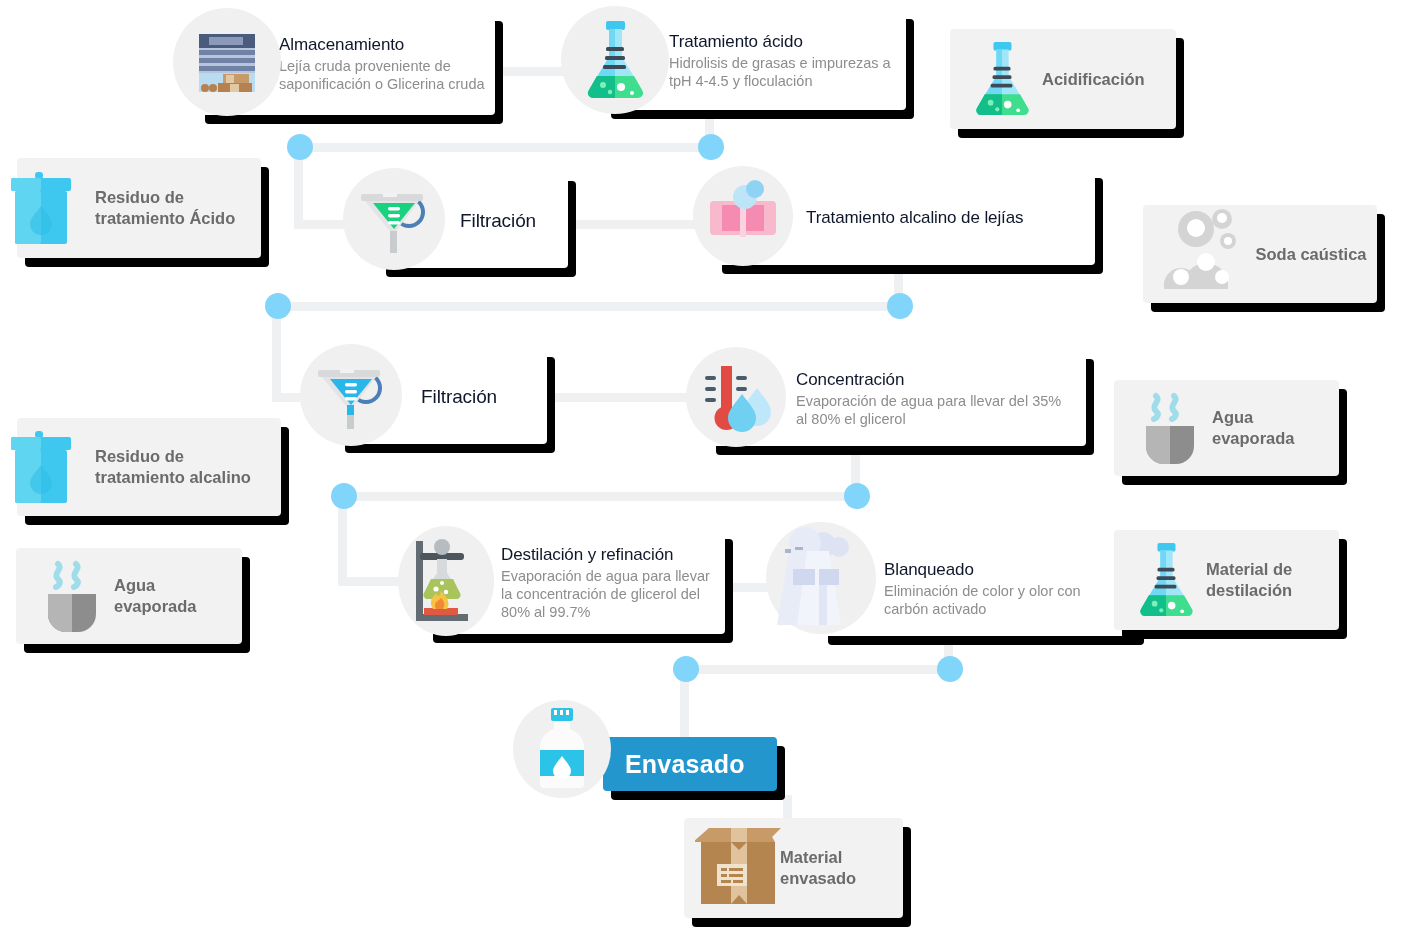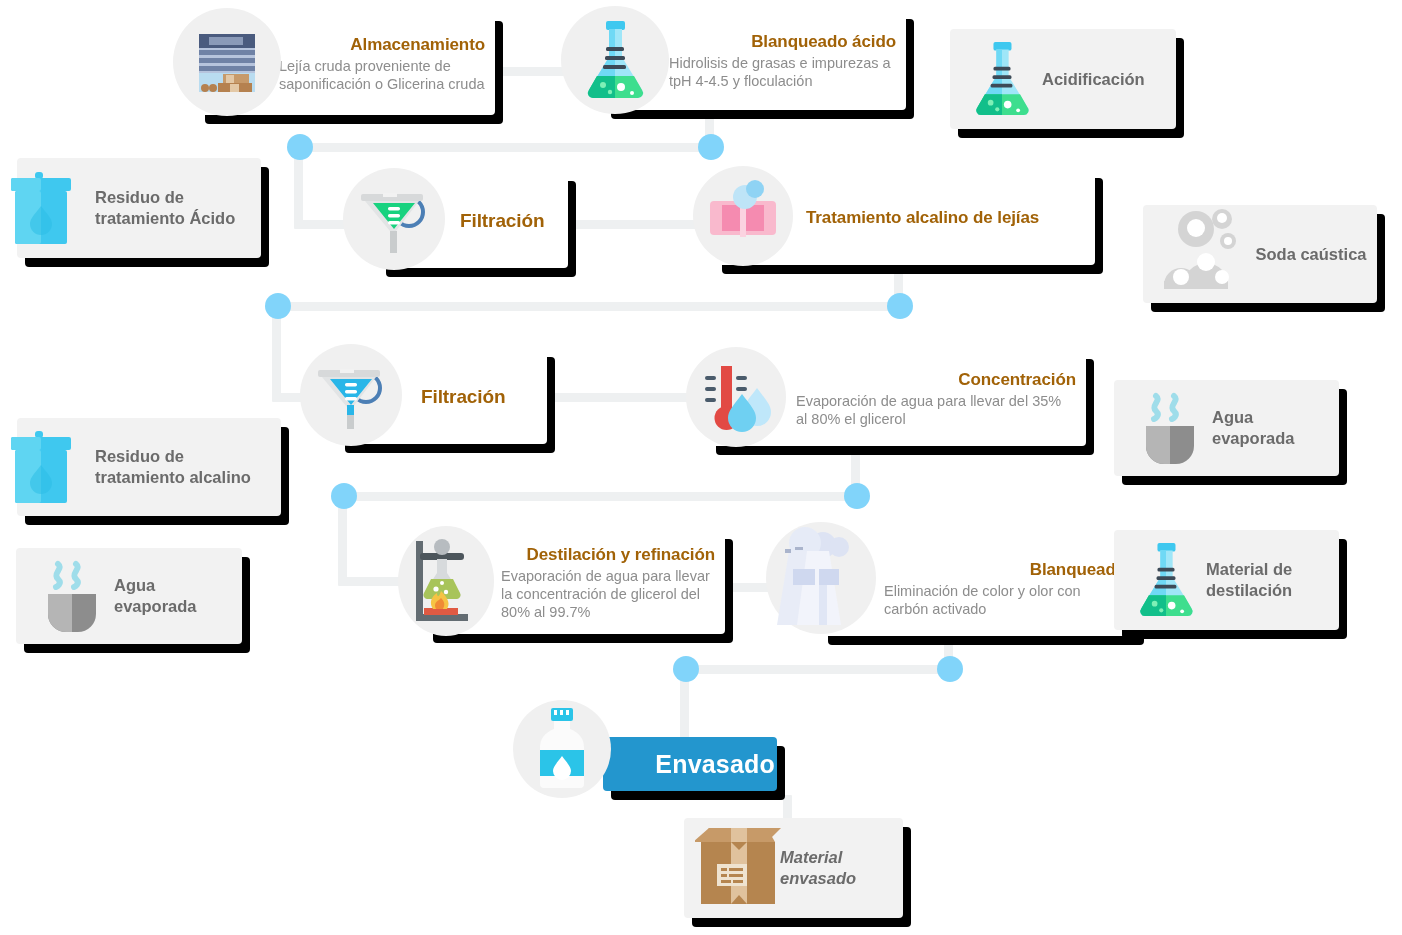--- a/index.html
+++ b/index.html
@@ -38,26 +38,25 @@
   .card-body{
     position:absolute;
     top:0;left:0;right:0;bottom:0;
     display:flex;
     align-items:center;
     box-sizing:border-box;
   }
   .txtcol{display:flex;flex-direction:column;justify-content:center;}
 
   .title{
-    color:#a16207;
-    font-weight:bold;
+    color:#0f172a;
+    font-weight:normal;
     font-size:17px;
     line-height:21px;
     letter-spacing:-0.1px;
-    text-align:right;
   }
   .title.big{font-size:19px;line-height:23px;}
   .desc{
     color:#8d8d8d;
     font-size:14.5px;
     line-height:18px;
     margin-top:2px;
   }
   .rlabel{
     color:#6b6b6b;
@@ -150,21 +149,21 @@
       <rect x="33" y="63" width="34" height="9" fill="#b5814f"></rect>
       <rect x="45" y="64" width="9" height="8" fill="#e3c8a6"></rect>
       <circle cx="20" cy="68" r="4" fill="#b5814f"></circle>
       <circle cx="28" cy="68" r="4" fill="#b5814f"></circle>
     </svg>
   </div>
 
   <div class="card white" style="left:603px;top:10px;width:303px;height:100px;">
     <div class="card-body" style="padding-left:66px;padding-right:10px;">
       <div class="txtcol">
-        <div class="title">Blanqueado ácido</div>
+        <div class="title">Tratamiento ácido</div>
         <div class="desc">Hidrolisis de grasas e impurezas a tpH 4-4.5 y floculación</div>
       </div>
     </div>
   </div>
   <div class="halo" style="left:561px;top:6px;width:108px;height:108px;">
     <svg class="ic" width="78" height="86" viewBox="0 0 78 86">
       <rect x="30" y="4" width="19" height="9" rx="2" fill="#3fc8ef"></rect>
       <path d="M33 12 h13 v28 l20 33 a5 5 0 0 1 -4 8 H17 a5 5 0 0 1 -4 -8 l20 -33 z" fill="#9fe6f8"></path>
       <path d="M33 12 h6 v69 H17 a5 5 0 0 1 -4 -8 l20 -33 z" fill="#6fd9f5"></path>
       <path d="M21 59 h37 l8 14 a5 5 0 0 1 -4 8 H17 a5 5 0 0 1 -4 -8 z" fill="#3ede8e"></path>
@@ -427,37 +426,37 @@
       <circle cx="34" cy="75" r="2.2" fill="#7ef0b6"></circle>
       <circle cx="45" cy="70" r="4" fill="#ffffff"></circle>
       <circle cx="56" cy="76" r="2" fill="#ffffff"></circle>
       <rect x="30" y="30" width="18" height="4" rx="1.6" fill="#3d4a57"></rect>
       <rect x="29" y="39" width="20" height="4" rx="1.6" fill="#3d4a57"></rect>
       <rect x="27" y="48" width="23" height="4" rx="1.6" fill="#3d4a57"></rect>
     </svg>
   </div>
 
   <div class="card blue" style="left:603px;top:737px;width:174px;height:54px;">
-    <div class="card-body" style="padding-left:22px;padding-right:2px;justify-content:flex-end;">
+    <div class="card-body" style="padding-left:22px;padding-right:2px;">
       <div class="wlabel">Envasado</div>
     </div>
   </div>
   <div class="halo" style="left:513px;top:700px;width:98px;height:98px;">
     <svg class="ic" width="60" height="86" viewBox="0 0 60 86">
       <rect x="19" y="2" width="22" height="13" rx="2" fill="#2bc4e8"></rect>
       <rect x="22" y="4" width="3" height="5" fill="#ffffff"></rect>
       <rect x="28" y="4" width="3" height="5" fill="#ffffff"></rect>
       <rect x="34" y="4" width="3" height="5" fill="#ffffff"></rect>
       <path d="M22 15 h16 v8 c10 4 14 10 14 19 v36 a4 4 0 0 1 -4 4 H12 a4 4 0 0 1 -4 -4 V42 c0 -9 4 -15 14 -19 z" fill="#fbfbfb"></path>
       <rect x="8" y="44" width="44" height="26" fill="#2bc4e8"></rect>
       <path d="M30 50 c6 8 9 11 9 15 a9 9 0 0 1 -18 0 c0 -4 3 -7 9 -15 z" fill="#ffffff"></path>
     </svg>
   </div>
 
-  <div class="card grey" style="left:684px;top:818px;width:219px;height:100px;font-style:italic;">
+  <div class="card grey" style="left:684px;top:818px;width:219px;height:100px;">
     <div class="card-body" style="padding-left:96px;padding-right:8px;">
       <div class="rlabel">Material envasado</div>
     </div>
   </div>
   <div class="plainicon" style="left:690px;top:814px;width:96px;height:104px;">
     <svg class="ic" width="86" height="92" viewBox="0 0 86 92">
       <path d="M6 22 h74 v62 H6 z" fill="#b5854f"></path>
       <path d="M6 22 L22 8 h72 L80 22 z" fill="#c79a68" transform="translate(-8,0)"></path>
       <path d="M14 8 h58 l8 14 H6 z" fill="#c79a68"></path>
       <rect x="36" y="8" width="16" height="76" fill="#e0c29d"></rect>

